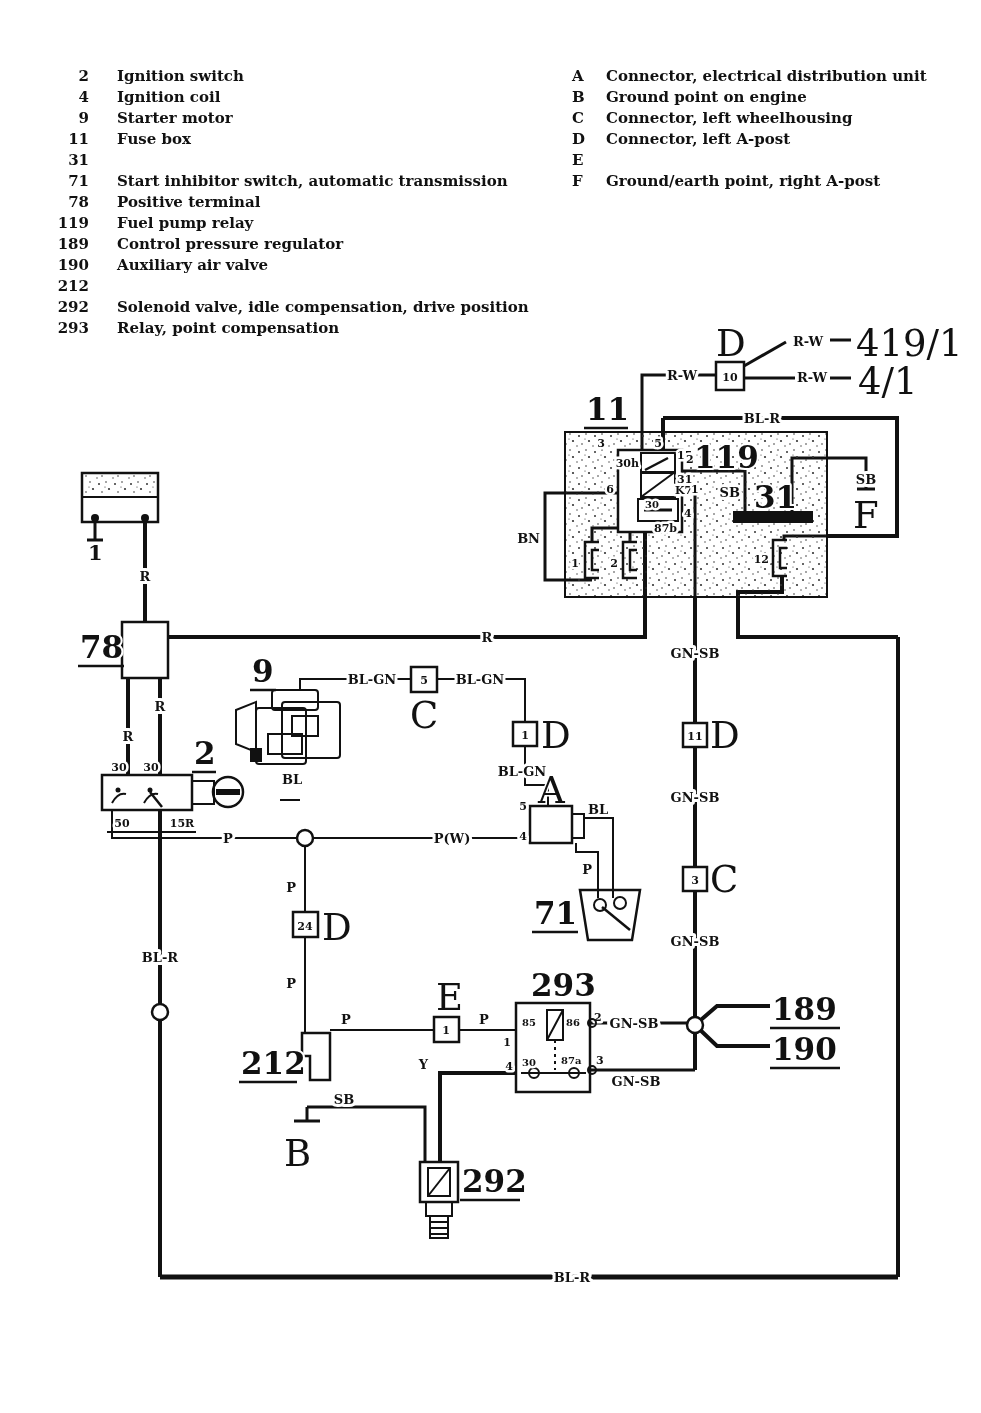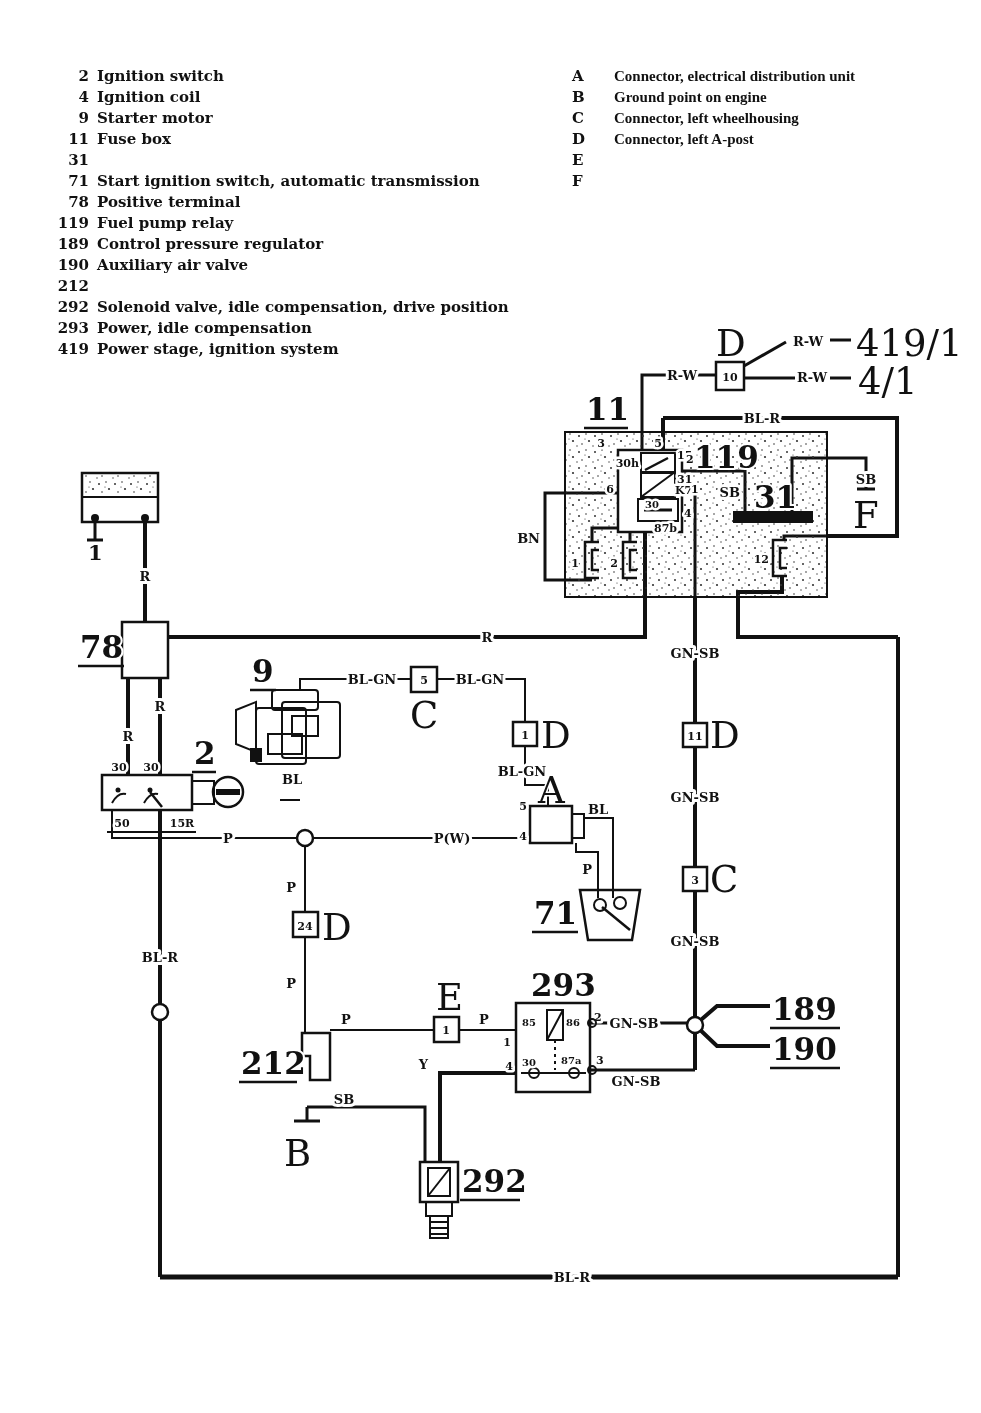--- a/index.html
+++ b/index.html
@@ -4,23 +4,23 @@
 <style>
   html,body{margin:0;padding:0;background:#fff;}
   #canvas{position:relative;width:981px;height:1413px;background:#fff;overflow:hidden;
           font-family:"DejaVu Serif",serif;color:#111;}
   
   .legend{position:absolute;font-size:15px;font-weight:bold;line-height:21px;}
   #legend-left{left:55px;top:66px;width:500px;}
   #legend-right{left:572px;top:66px;width:400px;}
   .lrow{display:flex;}
   #legend-left .lnum{width:34px;text-align:right;flex:0 0 34px;}
-  #legend-left .ltxt{margin-left:8px;}
+  #legend-left .ltxt{margin-left:28px;}
   #legend-right .lkey{width:26px;flex:0 0 26px;}
-  #legend-right .ltxt{margin-left:16px;font-family:Liberation Serif, serif;}
+  #legend-right .ltxt{margin-left:8px;}
   .legend-circle{display:inline-block;width:11px;height:11px;border:2px solid #111;border-radius:50%;margin-top:3px;}
   
   svg{position:absolute;left:0;top:0;}
   .w2{stroke:#111;stroke-width:2;fill:none;}
   .w25{stroke:#111;stroke-width:2.5;fill:none;}
   .w3{stroke:#111;stroke-width:3;fill:none;}
   .w4{stroke:#111;stroke-width:4;fill:none;}
   .w5{stroke:#111;stroke-width:5;fill:none;}
   text{fill:#111;font-family:"DejaVu Serif",serif;paint-order:stroke;stroke:#fff;stroke-width:5px;stroke-linejoin:round;}
   .lab{font-weight:bold;font-size:13px;stroke-width:6px;}
@@ -53,21 +53,21 @@
       </div>
     <div class="lrow">
         <span class="lnum">11</span>
         <span class="ltxt">Fuse box</span>
       </div>
     <div class="lrow">
         <span class="lnum">31</span>
       </div>
     <div class="lrow">
         <span class="lnum">71</span>
-        <span class="ltxt">Start ignition switch, automatic transmission</span>
+        <span class="ltxt">Start inhibitor switch, automatic transmission</span>
       </div>
     <div class="lrow">
         <span class="lnum">78</span>
         <span class="ltxt">Positive terminal</span>
       </div>
     <div class="lrow">
         <span class="lnum">119</span>
         <span class="ltxt">Fuel pump relay</span>
       </div>
     <div class="lrow">
@@ -80,25 +80,21 @@
       </div>
     <div class="lrow">
         <span class="lnum">212</span>
       </div>
     <div class="lrow">
         <span class="lnum">292</span>
         <span class="ltxt">Solenoid valve, idle compensation, drive position</span>
       </div>
     <div class="lrow">
         <span class="lnum">293</span>
-        <span class="ltxt">Power, idle compensation</span>
-      </div>
-    <div class="lrow">
-        <span class="lnum">419</span>
-        <span class="ltxt">Power stage, ignition system</span>
+        <span class="ltxt">Relay, point compensation</span>
       </div>
   </div>
 
   <div id="legend-right" class="legend">
     <div class="lrow">
         <span class="lkey">A</span>
         <span class="ltxt">Connector, electrical distribution unit</span>
       </div>
     <div class="lrow">
         <span class="lkey">B</span>
@@ -110,20 +106,21 @@
       </div>
     <div class="lrow">
         <span class="lkey">D</span>
         <span class="ltxt">Connector, left A-post</span>
       </div>
     <div class="lrow">
         <span class="lkey">E</span>
       </div>
     <div class="lrow">
         <span class="lkey">F</span>
+        <span class="ltxt">Ground/earth point, right A-post</span>
       </div>
   </div>
 
   <svg width="981" height="1413" viewBox="0 0 981 1413">
     <defs>
       <pattern id="stip" width="16" height="16" patternUnits="userSpaceOnUse">
         <circle cx="3" cy="4" r="1" fill="#333"></circle>
           <circle cx="10" cy="2" r="0.8" fill="#333"></circle>
         <circle cx="13" cy="9" r="1.1" fill="#333"></circle>
           <circle cx="6" cy="12" r="0.8" fill="#333"></circle>

